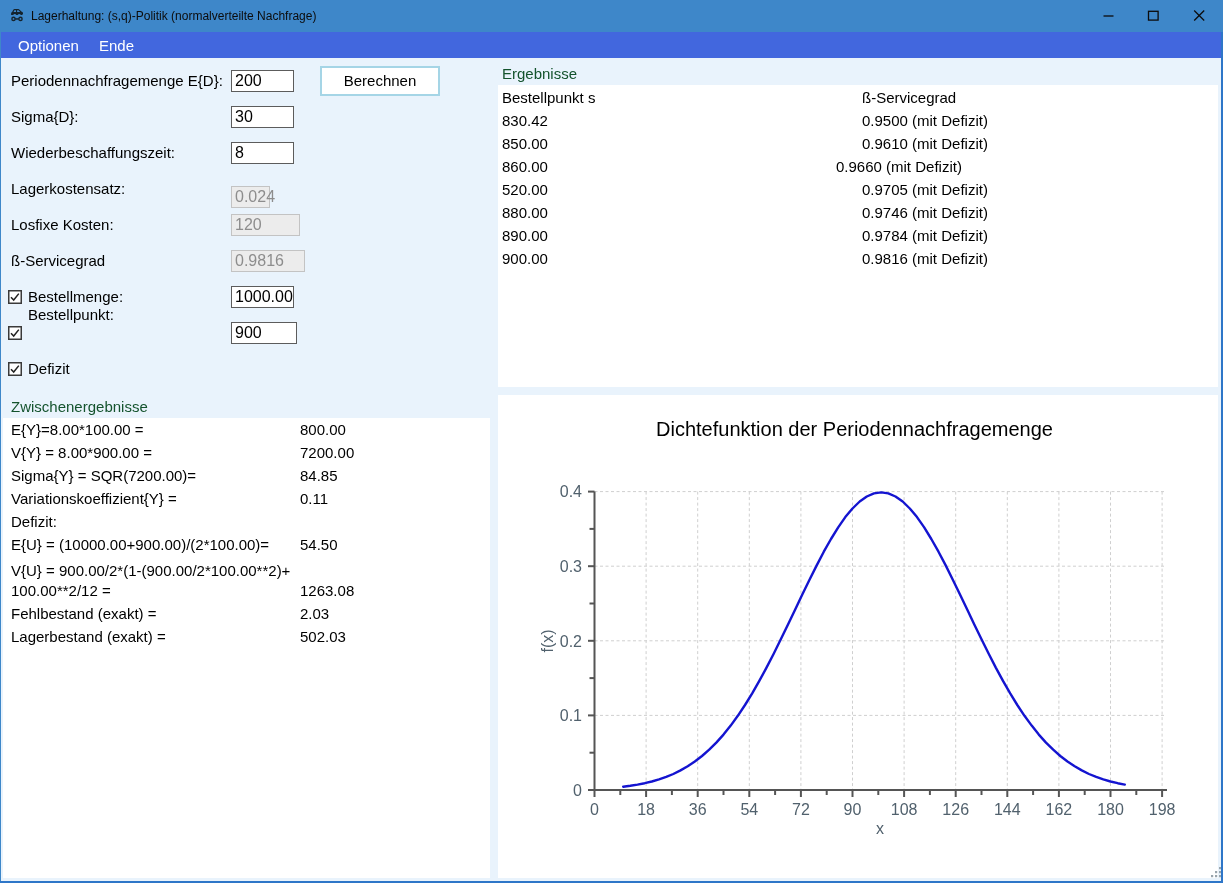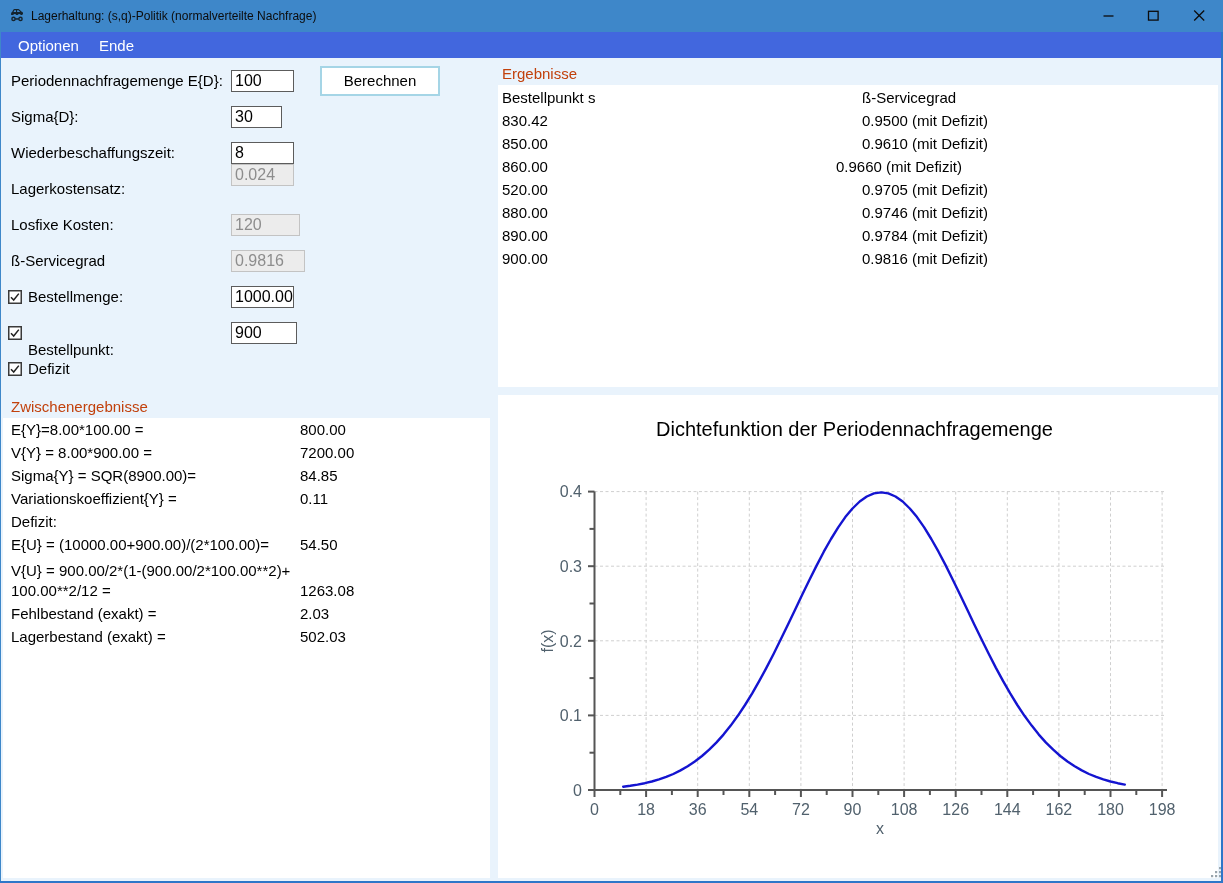--- a/index.html
+++ b/index.html
@@ -2,21 +2,21 @@
 <html><head><meta charset="utf-8"><style>
 *{margin:0;padding:0;box-sizing:border-box}
 html,body{width:1223px;height:883px;overflow:hidden}
 body{position:relative;background:#e9f3fc;font-family:"Liberation Sans",sans-serif;font-size:15px;color:#000}
 #titlebar{position:absolute;left:0;top:0;width:1223px;height:32px;background:#3e87c9}
 #titletext{position:absolute;left:31px;top:9px;font-size:12px;color:#0c0c0c}
 #menubar{position:absolute;left:0;top:32px;width:1223px;height:26px;background:#4267de;color:#fff}
 .mi{position:absolute;top:4.5px;font-size:15px}
 .box{position:absolute;background:#fff}
 .t{position:absolute;height:18px;line-height:18px;white-space:pre}
-.hd{position:absolute;color:#c2410c;height:18px;line-height:18px}
+.hd{position:absolute;color:#14532d;height:18px;line-height:18px}
 .inp{position:absolute;height:22px;background:#fff;border:1px solid #5c5c5c;font-size:16px;line-height:20px;padding-left:3px;white-space:pre}
 .inp.dis{background:#ececec;border-color:#c3c3c3;color:#8d8d8d}
 .cb{position:absolute}
 #btn{position:absolute;left:320px;top:66px;width:120px;height:30px;background:#fff;border:2px solid #a5d5e6;text-align:center;line-height:26px;font-size:15px}
 .ax{stroke:#555555;stroke-width:2}
 .g{stroke:#cfcfcf;stroke-width:1;stroke-dasharray:3 2.5}
 .tl{font-size:16px;fill:#51616d;font-family:"Liberation Sans",sans-serif}
 .ct{font-size:20px;fill:#000;font-family:"Liberation Sans",sans-serif}
 #borderL{position:absolute;left:0;top:32px;width:1px;height:851px;background:#3e87c9}
 #borderR{position:absolute;left:1221px;top:32px;width:2px;height:851px;background:#2e76c8}
@@ -45,49 +45,49 @@
 <div class="box" style="left:498px;top:85px;width:720px;height:302px"></div>
 <div class="box" style="left:498px;top:395px;width:720px;height:483px"></div>
 <div class="hd" style="left:502px;top:65px">Ergebnisse</div>
 <div class="hd" style="left:11px;top:397.5px">Zwischenergebnisse</div>
 <div class="t" style="left:11px;top:71.5px">Periodennachfragemenge E{D}:</div>
 <div class="t" style="left:11px;top:107.5px">Sigma{D}:</div>
 <div class="t" style="left:11px;top:143.5px">Wiederbeschaffungszeit:</div>
 <div class="t" style="left:11px;top:179.5px">Lagerkostensatz:</div>
 <div class="t" style="left:11px;top:215.5px">Losfixe Kosten:</div>
 <div class="t" style="left:11px;top:251.5px">ß-Servicegrad</div>
-<div class="inp" style="left:231px;top:69.5px;width:63px">100</div>
-<div class="inp" style="left:231px;top:105.5px;width:51px">30</div>
+<div class="inp" style="left:231px;top:69.5px;width:63px">200</div>
+<div class="inp" style="left:231px;top:105.5px;width:63px">30</div>
 <div class="inp" style="left:231px;top:141.5px;width:63px">8</div>
-<div class="inp dis" style="left:231px;top:164px;width:63px">0.024</div>
+<div class="inp dis" style="left:231px;top:186px;width:39px">0.024</div>
 <div class="inp dis" style="left:231px;top:213.5px;width:69px">120</div>
 <div class="inp dis" style="left:231px;top:249.5px;width:74px">0.9816</div>
 <svg class="cb" style="left:8px;top:289.5px" width="14" height="14" viewBox="0 0 14 14">
     <rect x="0.75" y="0.75" width="12.5" height="12.5" fill="#fff" stroke="#3a3a3a" stroke-width="1.5"></rect>
     <polyline points="3,7.2 5.7,10 10.8,3.6" fill="none" stroke="#222" stroke-width="1.5"></polyline>
   </svg>
 <div class="t" style="left:28px;top:287.5px">Bestellmenge:</div>
 <svg class="cb" style="left:8px;top:325.5px" width="14" height="14" viewBox="0 0 14 14">
     <rect x="0.75" y="0.75" width="12.5" height="12.5" fill="#fff" stroke="#3a3a3a" stroke-width="1.5"></rect>
     <polyline points="3,7.2 5.7,10 10.8,3.6" fill="none" stroke="#222" stroke-width="1.5"></polyline>
   </svg>
-<div class="t" style="left:28px;top:341px">Bestellpunkt:</div>
+<div class="t" style="left:28px;top:306px">Bestellpunkt:</div>
 <svg class="cb" style="left:8px;top:361.5px" width="14" height="14" viewBox="0 0 14 14">
     <rect x="0.75" y="0.75" width="12.5" height="12.5" fill="#fff" stroke="#3a3a3a" stroke-width="1.5"></rect>
     <polyline points="3,7.2 5.7,10 10.8,3.6" fill="none" stroke="#222" stroke-width="1.5"></polyline>
   </svg>
 <div class="t" style="left:28px;top:359.5px">Defizit</div>
 <div class="inp" style="left:231px;top:285.5px;width:63px">1000.00</div>
 <div class="inp" style="left:231px;top:321.5px;width:66px">900</div>
 <div id="btn">Berechnen</div>
 <div class="t" style="left:11px;top:421px">E{Y}=8.00*100.00 =</div>
 <div class="t" style="left:300px;top:421px">800.00</div>
 <div class="t" style="left:11px;top:444px">V{Y} = 8.00*900.00 =</div>
 <div class="t" style="left:300px;top:444px">7200.00</div>
-<div class="t" style="left:11px;top:467px">Sigma{Y} = SQR(8900.00)=</div>
+<div class="t" style="left:11px;top:467px">Sigma{Y} = SQR(7200.00)=</div>
 <div class="t" style="left:300px;top:467px">84.85</div>
 <div class="t" style="left:11px;top:490px">Variationskoeffizient{Y} =</div>
 <div class="t" style="left:300px;top:490px">0.11</div>
 <div class="t" style="left:11px;top:513px">Defizit:</div>
 <div class="t" style="left:11px;top:536px">E{U} = (10000.00+900.00)/(2*100.00)=</div>
 <div class="t" style="left:300px;top:536px">54.50</div>
 <div class="t" style="left:11px;top:562px">V{U} = 900.00/2*(1-(900.00/2*100.00**2)+</div>
 <div class="t" style="left:11px;top:582px">100.00**2/12 =</div>
 <div class="t" style="left:300px;top:582px">1263.08</div>
 <div class="t" style="left:11px;top:605px">Fehlbestand (exakt) =</div>

